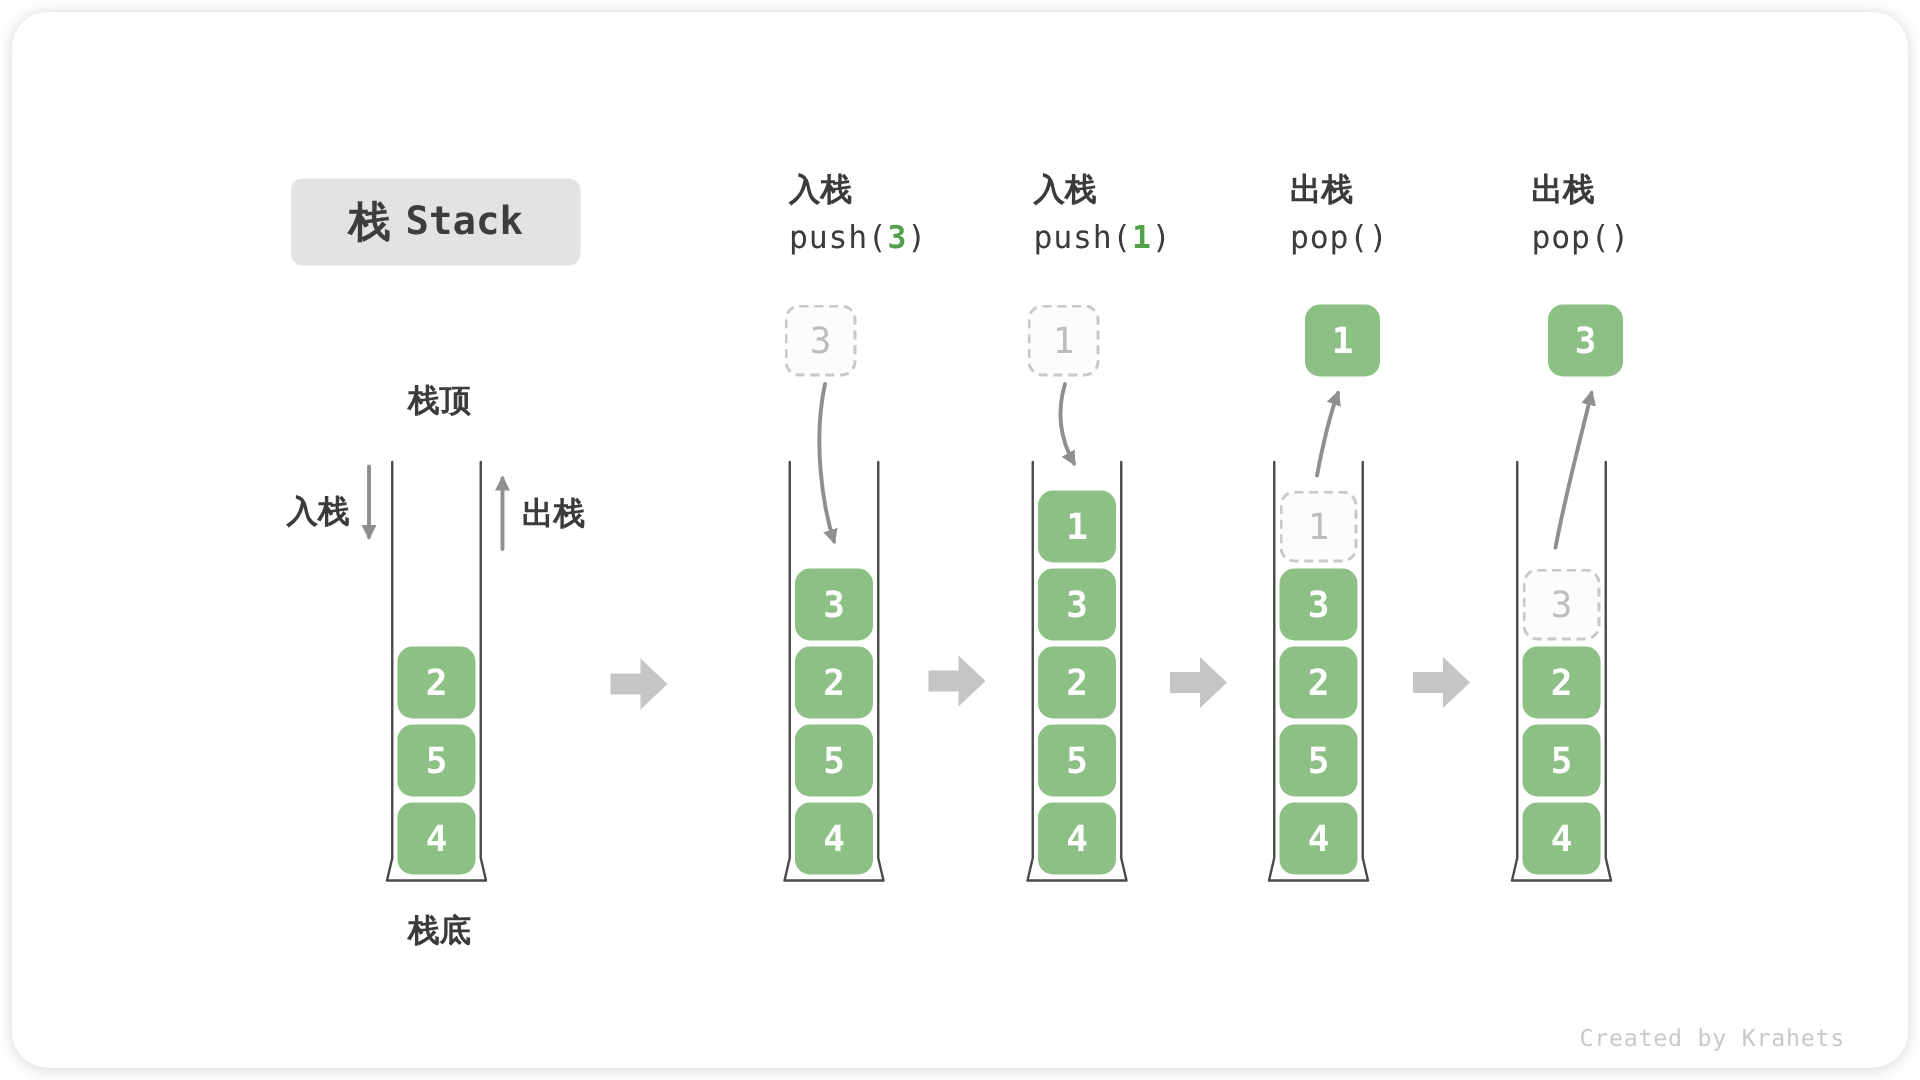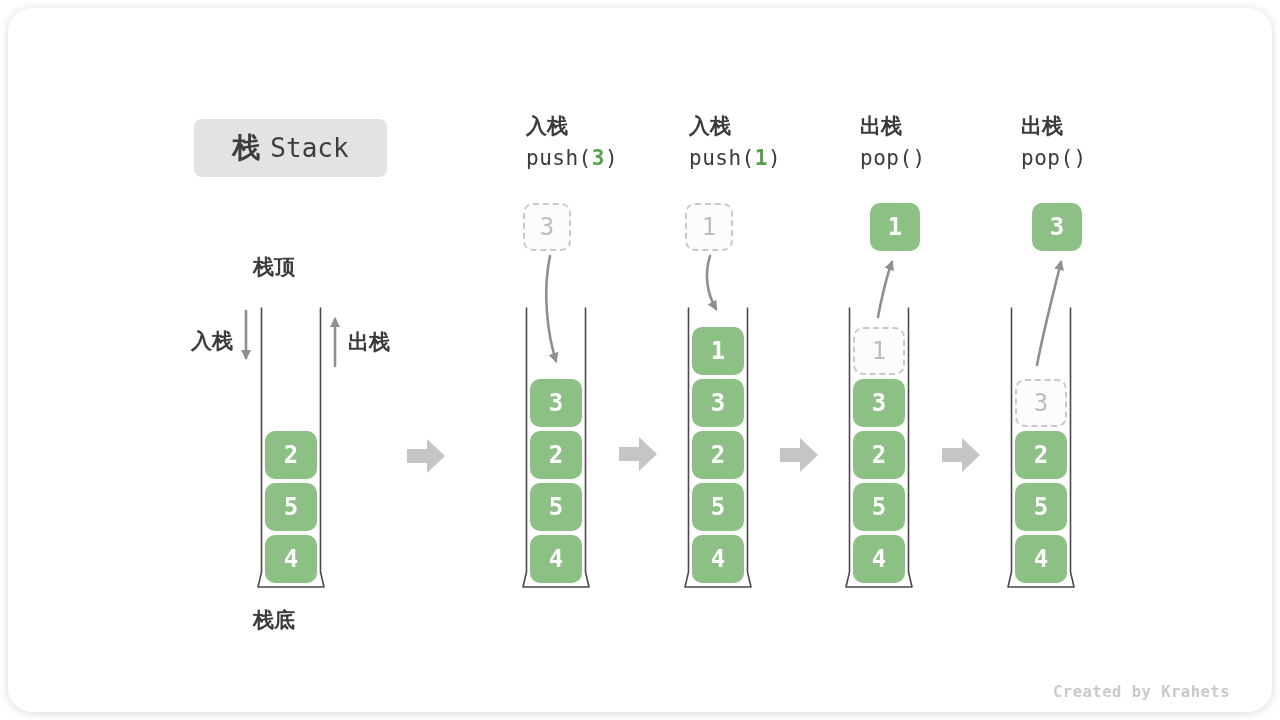--- a/index.html
+++ b/index.html
@@ -16,31 +16,31 @@
   .abs { position: absolute; }
 
   
   .title-box {
     left: 186px; top: 111px; width: 193px; height: 58px;
     background: #e3e3e3; border-radius: 8px;
     display: flex; align-items: center; justify-content: center;
     color: #3d3d3d; gap: 10px;
   }
   .title-zh { font-size: 28px; font-weight: bold; }
-  .title-en { font-family: "DejaVu Sans Mono", monospace; font-size: 26px; font-weight: 400; }
+  .title-en { font-family: "DejaVu Sans Mono", monospace; font-size: 26px; font-weight: 700; }
 
   
   .op-col { top: 103px; color: #3b3b3b; }
   .op-label { font-size: 21px; font-weight: bold; line-height: 30px; }
   .op-code { font-family: "DejaVu Sans Mono", monospace; font-size: 21px; line-height: 34px; letter-spacing: 0.5px; }
   .op-code .arg { color: #55a04b; font-weight: bold; }
 
   
   .zh-label { font-size: 21px; font-weight: bold; color: #3b3b3b; }
-  .center80 { width: 80px; text-align: left; }
+  .center80 { width: 80px; text-align: center; }
 
   
   .cell {
     width: 52px; height: 48px; border-radius: 10px;
     background: #8cc084; color: #ffffff;
     font-family: "DejaVu Sans Mono", monospace; font-size: 24px; font-weight: bold;
     display: flex; align-items: center; justify-content: center;
   }
   .ghost {
     width: 52px; height: 48px; border-radius: 10px;
@@ -59,21 +59,21 @@
   .floating-green {
     width: 50px; height: 48px; border-radius: 10px;
     background: #8cc084; color: #ffffff;
     font-family: "DejaVu Sans Mono", monospace; font-size: 24px; font-weight: bold;
     display: flex; align-items: center; justify-content: center;
   }
 
   .watermark {
     right: 42px; top: 675px;
     font-family: "DejaVu Sans Mono", monospace;
-    font-size: 15.5px; letter-spacing: 0.5px; color: #c9c9c9; font-weight: bold;
+    font-size: 15.5px; letter-spacing: 0.5px; color: #c9c9c9;
   }
 
   svg { display: block; overflow: visible; }
 </style>
 </head>
 <body>
 
 <div class="card">
 
   <svg class="abs" style="left:0;top:0" width="1280" height="720" viewBox="0 0 1280 720">

